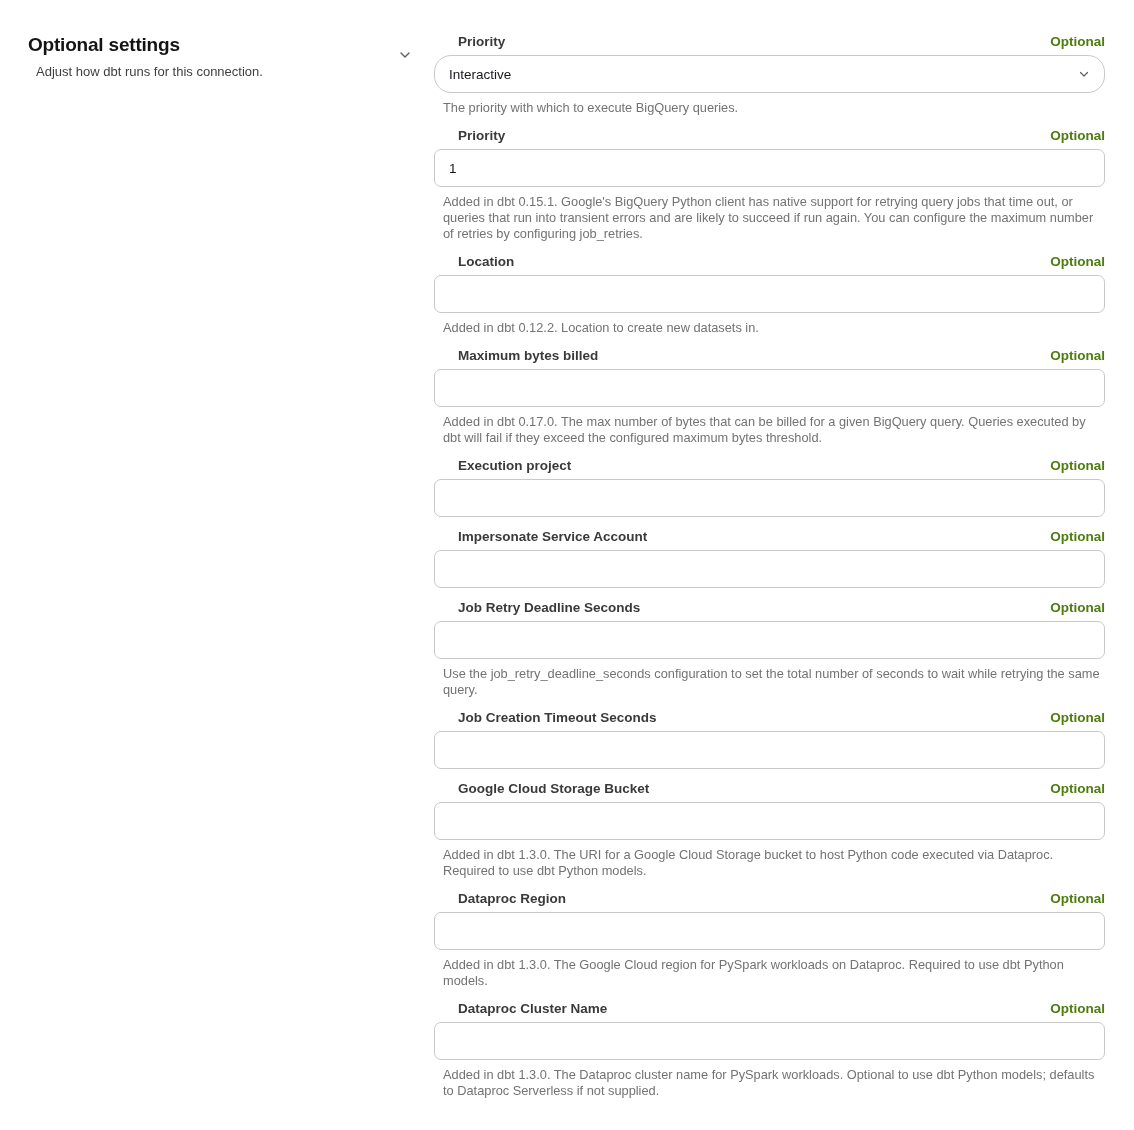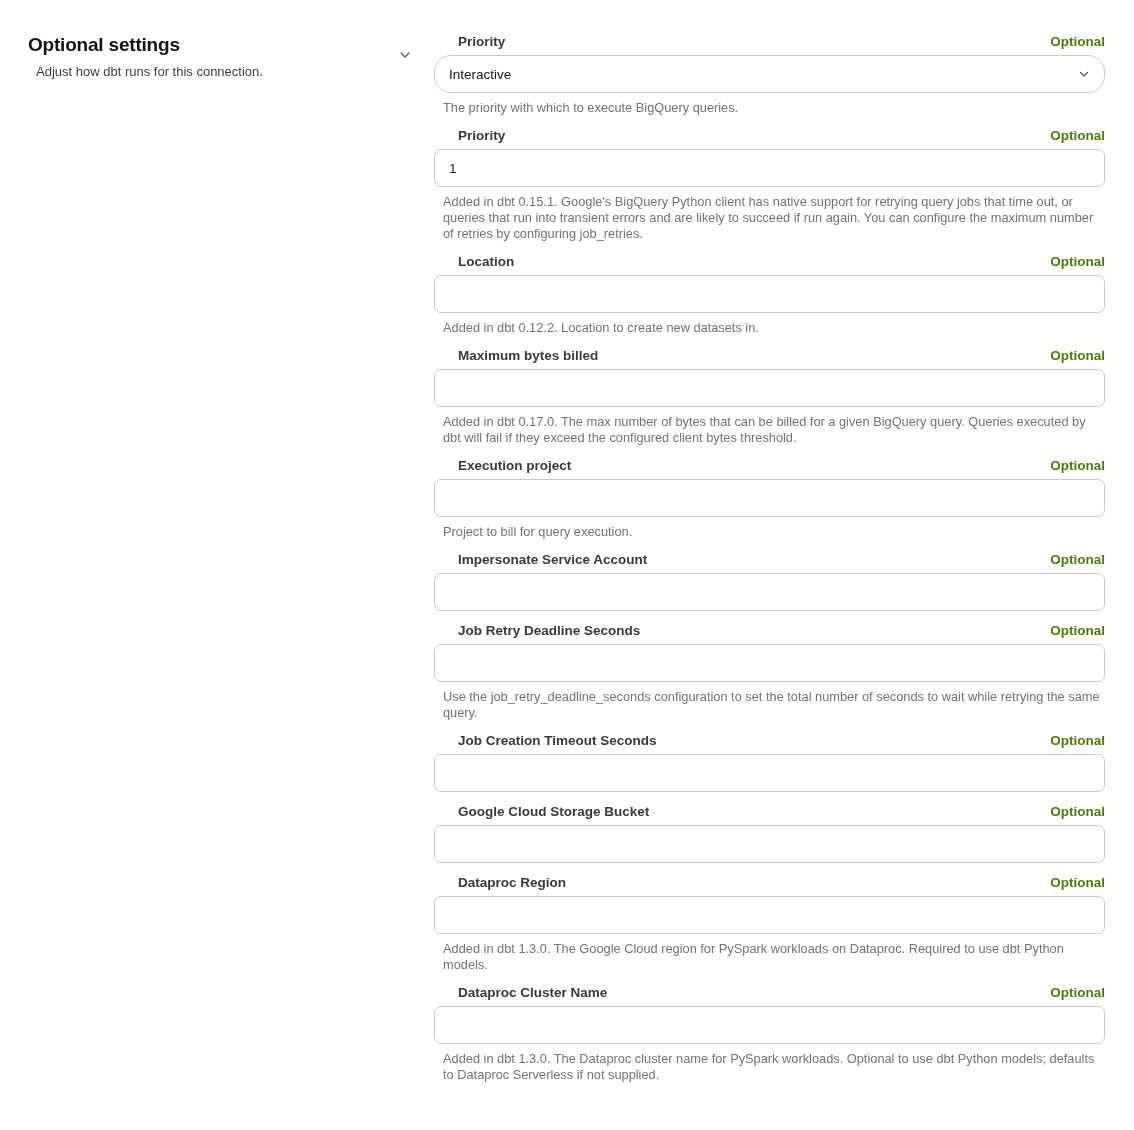--- a/index.html
+++ b/index.html
@@ -162,31 +162,30 @@
     <p class="helper">Added in dbt 0.12.2. Location to create new datasets in.</p>
   </div>
 
   <div class="field">
     <div class="field-head">
       <label class="field-label">Maximum bytes billed</label>
       <span class="optional">Optional</span>
     </div>
     
     <input class="text-input" type="text" value="" style="">
-    <p class="helper">Added in dbt 0.17.0. The max number of bytes that can be billed for a given BigQuery query. Queries executed by dbt will fail if they exceed the configured client bytes threshold.</p>
+    <p class="helper">Added in dbt 0.17.0. The max number of bytes that can be billed for a given BigQuery query. Queries executed by dbt will fail if they exceed the configured maximum bytes threshold.</p>
   </div>
 
   <div class="field">
     <div class="field-head">
       <label class="field-label">Execution project</label>
       <span class="optional">Optional</span>
     </div>
     
     <input class="text-input" type="text" value="" style="">
-    <p class="helper">Project to bill for query execution.</p>
   </div>
 
   <div class="field">
     <div class="field-head">
       <label class="field-label">Impersonate Service Account</label>
       <span class="optional">Optional</span>
     </div>
     
     <input class="text-input" type="text" value="" style="">
     
@@ -211,20 +210,21 @@
     <input class="text-input" type="text" value="" style="">
   </div>
 
   <div class="field">
     <div class="field-head">
       <label class="field-label">Google Cloud Storage Bucket</label>
       <span class="optional">Optional</span>
     </div>
     
     <input class="text-input" type="text" value="" style="">
+    <p class="helper">Added in dbt 1.3.0. The URI for a Google Cloud Storage bucket to host Python code executed via Dataproc. Required to use dbt Python models.</p>
   </div>
 
   <div class="field">
     <div class="field-head">
       <label class="field-label">Dataproc Region</label>
       <span class="optional">Optional</span>
     </div>
     
     <input class="text-input" type="text" value="" style="">
     <p class="helper">Added in dbt 1.3.0. The Google Cloud region for PySpark workloads on Dataproc. Required to use dbt Python models.</p>

